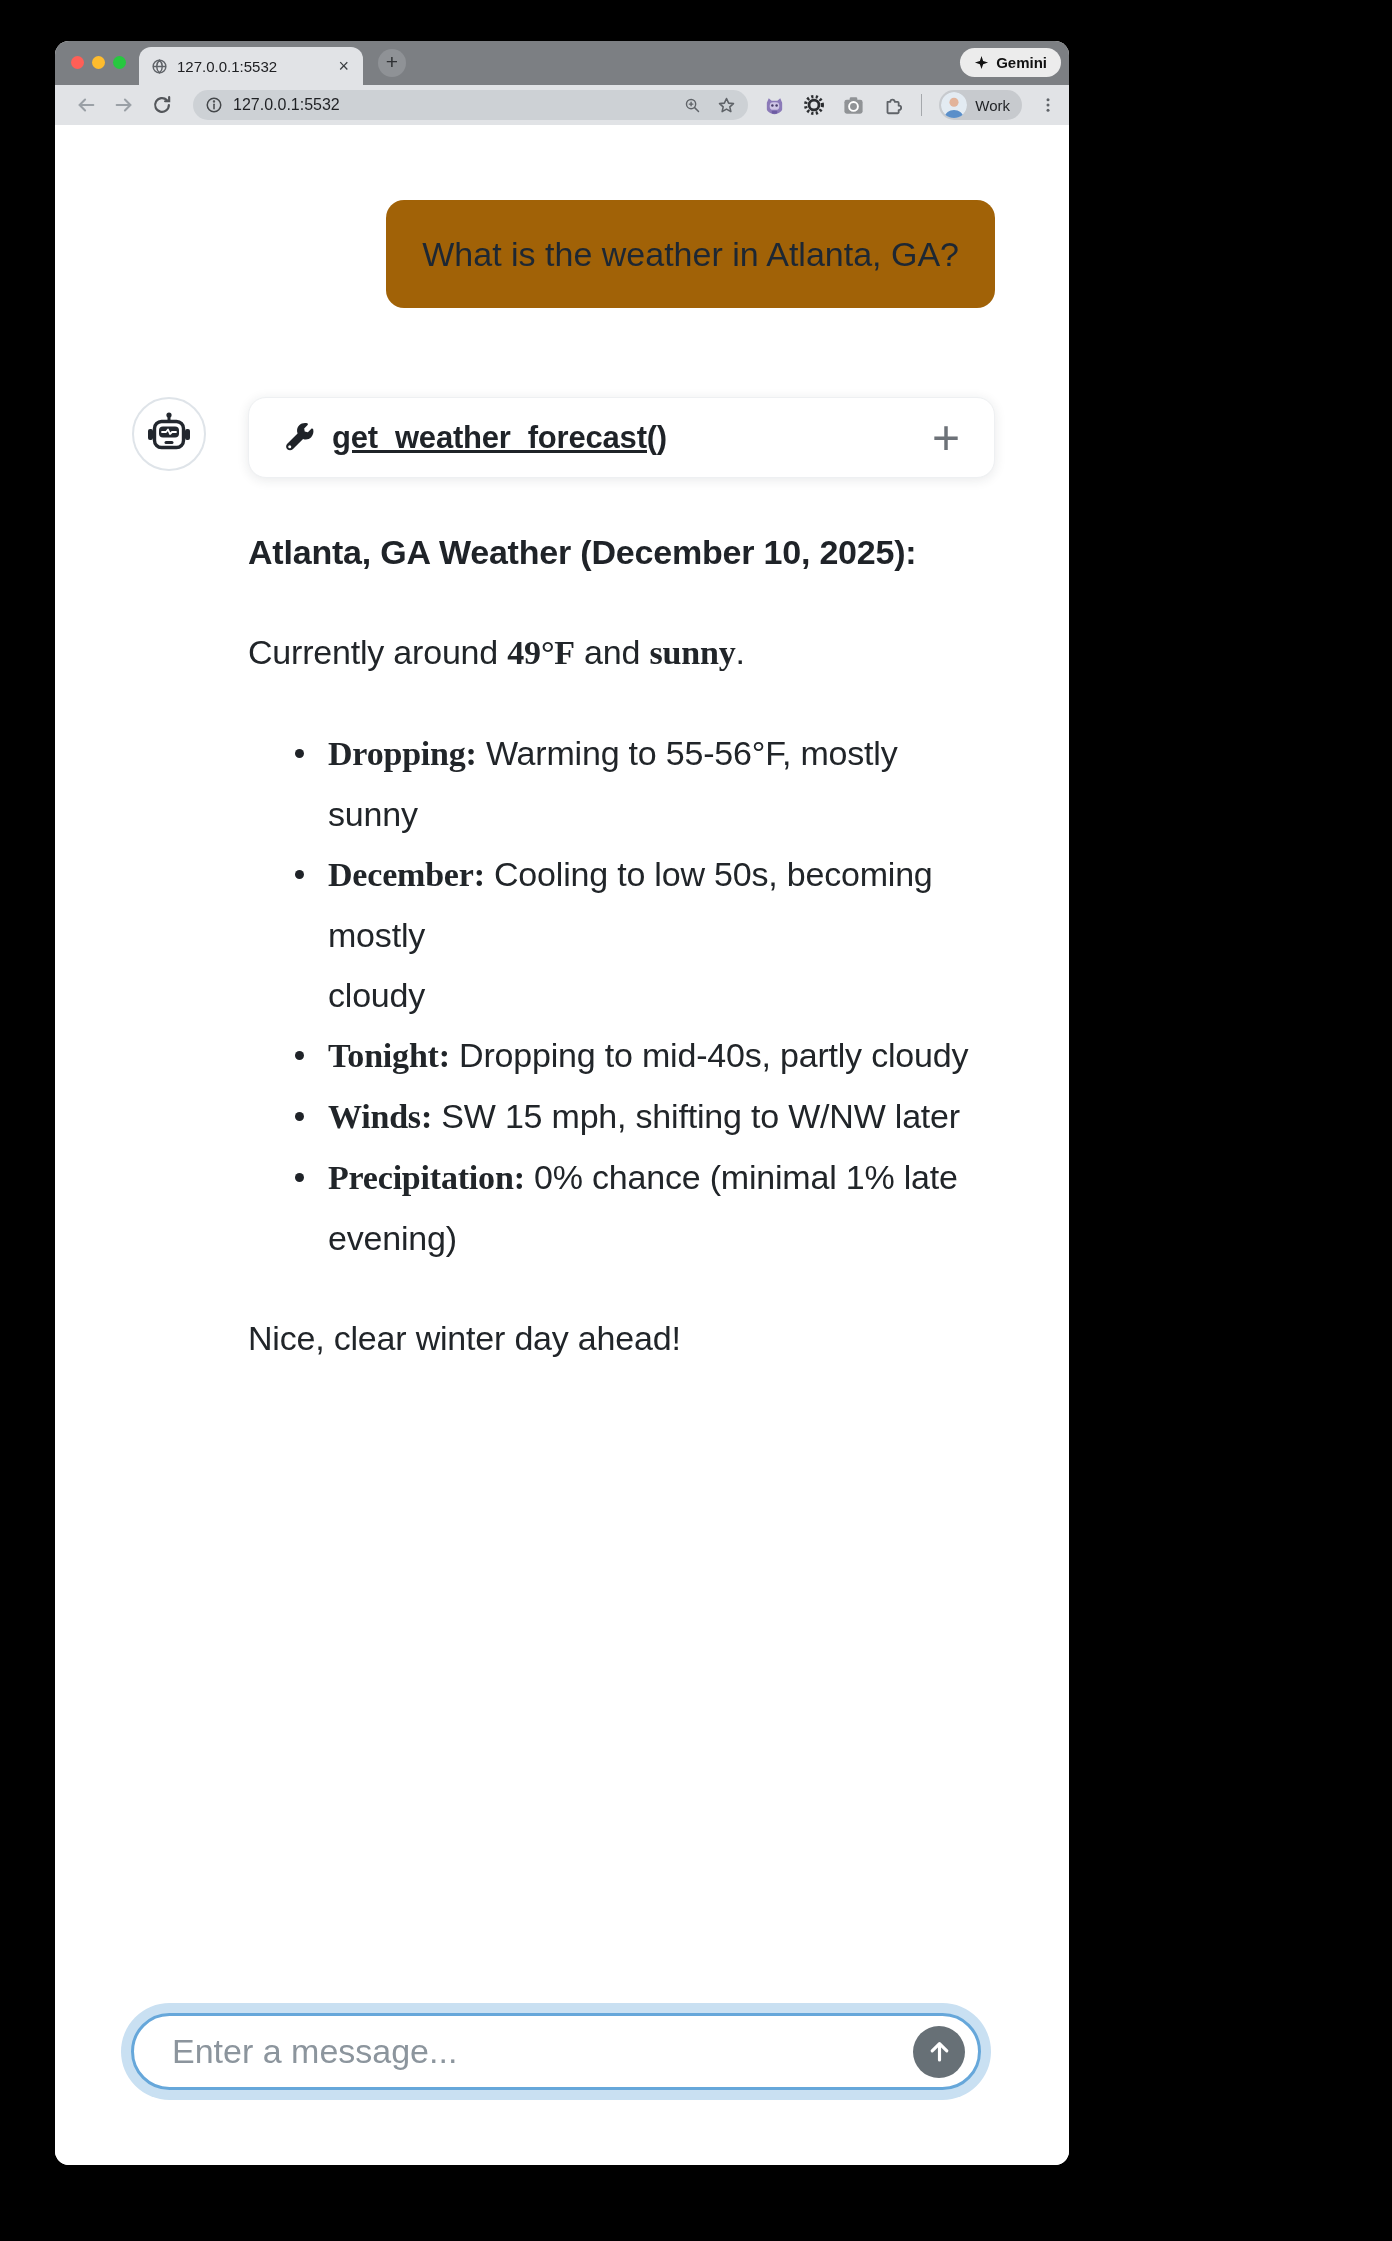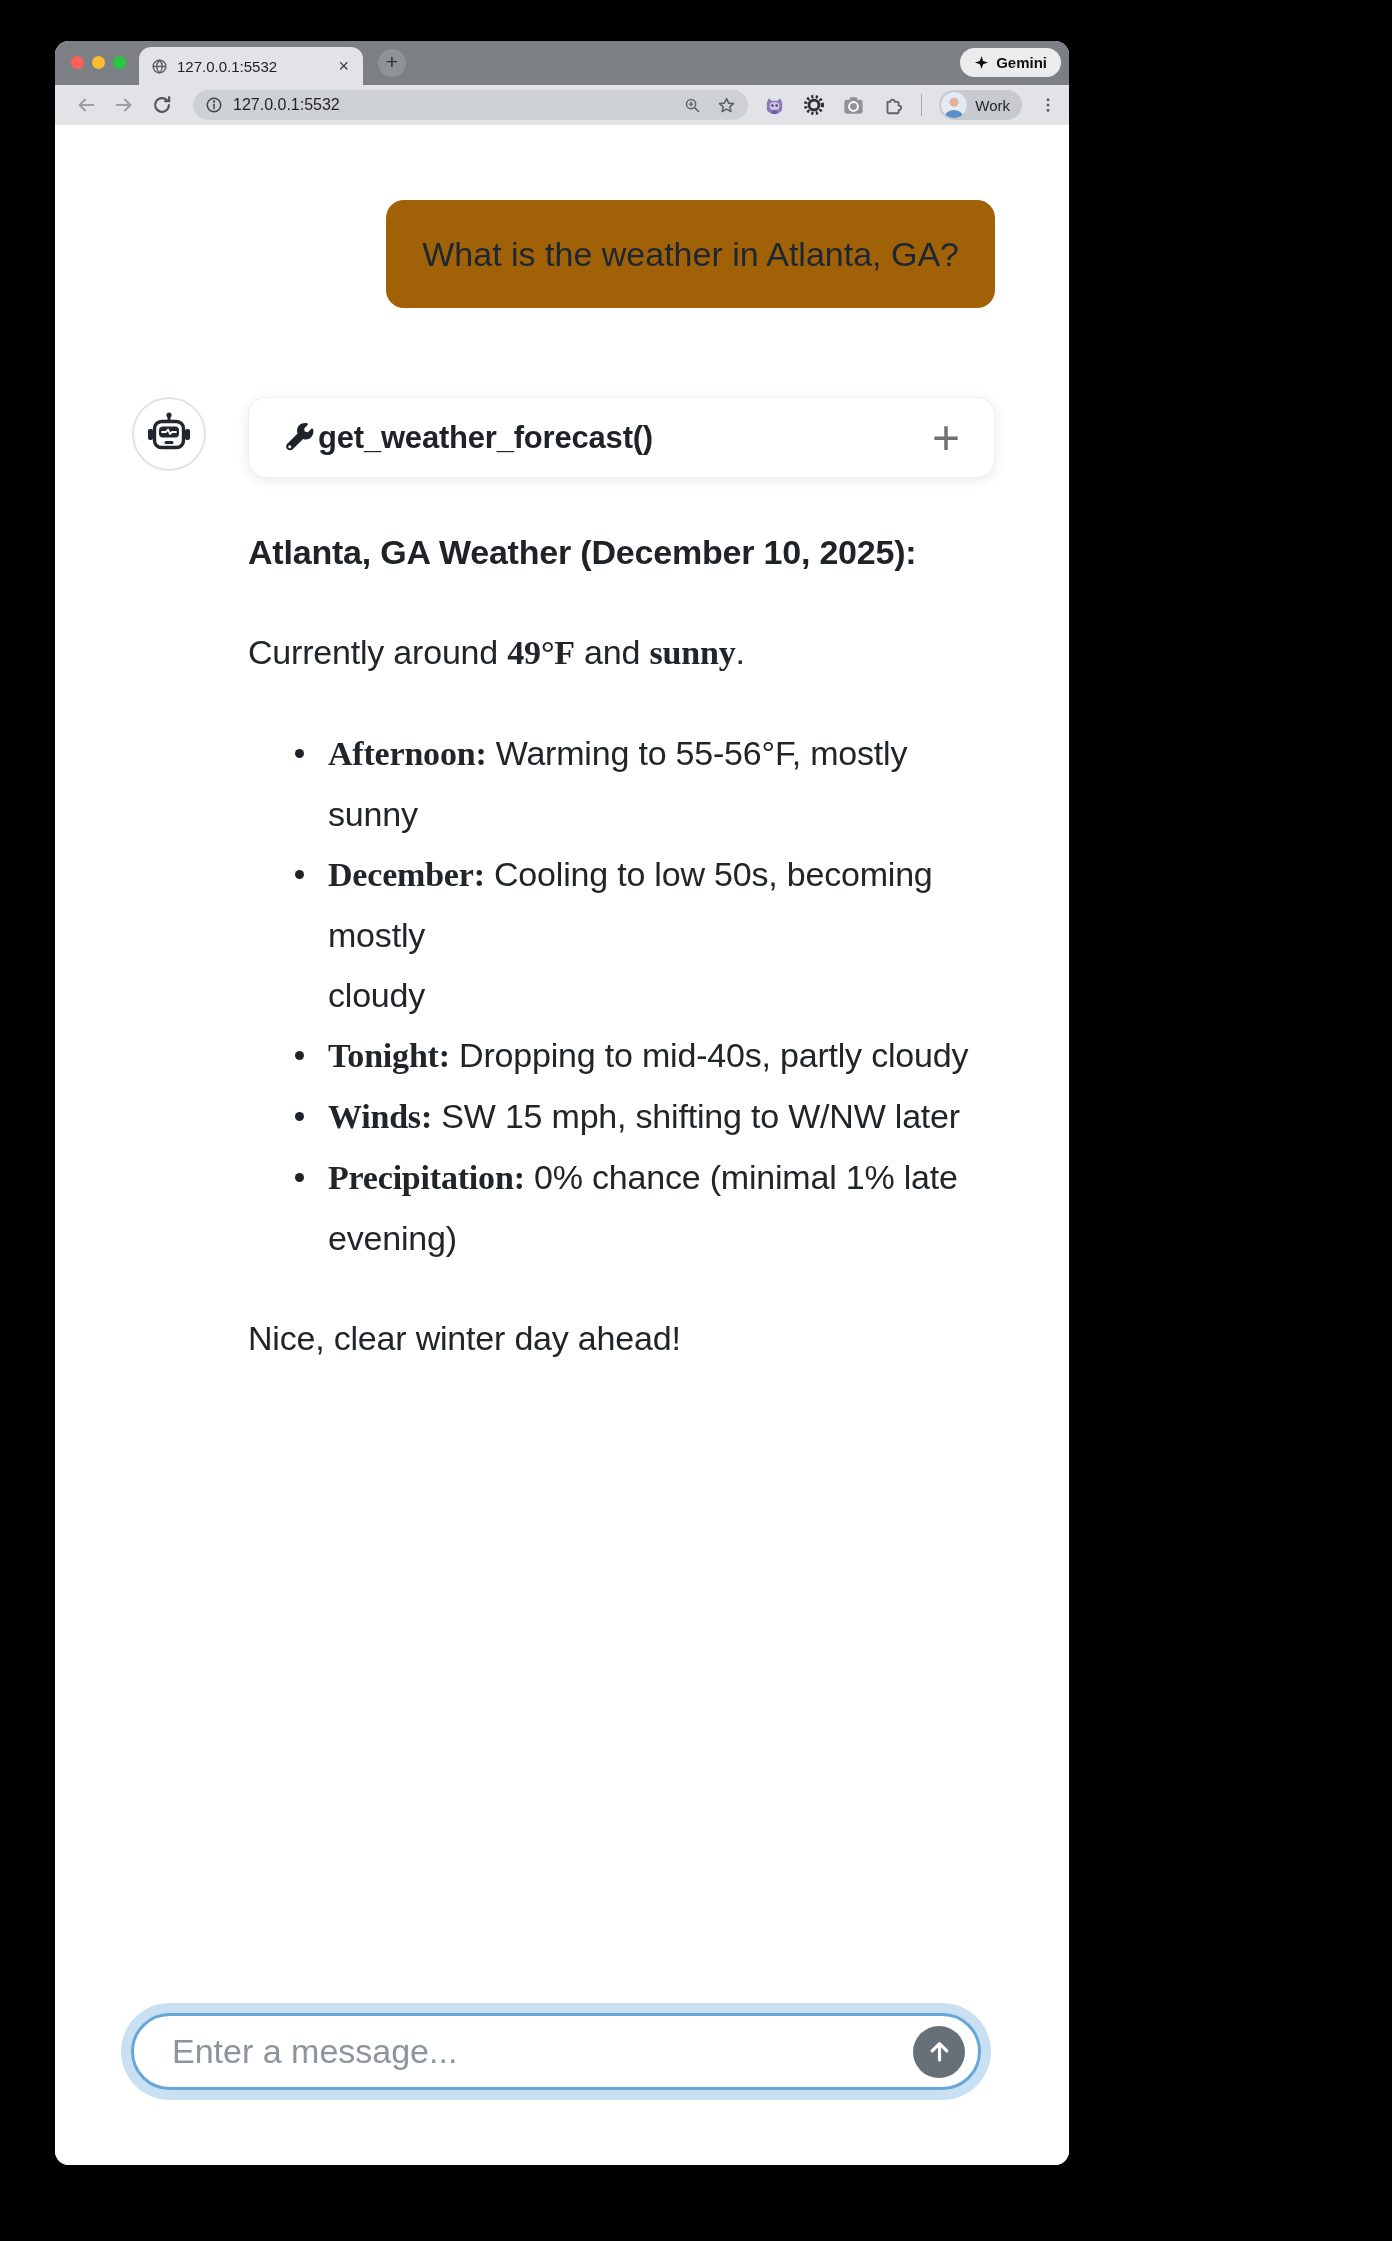--- a/index.html
+++ b/index.html
@@ -69,21 +69,21 @@
     width:74px; height:74px; border-radius:50%; border:2px solid #dfe4e9; background:#fff;
     display:flex; align-items:center; justify-content:center; flex:0 0 auto; margin-right:42px;
   }
   .msg-col{ flex:1; min-width:0; }
 
   .tool-card{
     height:81px; border-radius:18px; background:#fff;
     border:1px solid #eef0f2; box-shadow:0 2px 12px rgba(25,35,45,.10);
     display:flex; align-items:center; padding:0 34px;
   }
-  .tool-name{ margin-left:2px; font-size:31px; font-weight:700; color:#1f2328; letter-spacing:-0.2px; }
+  .tool-name{ margin-left:16px; font-size:31px; font-weight:700; color:#1f2328; letter-spacing:-0.2px;text-decoration:underline; }
   .tool-plus{ margin-left:auto; font-size:48px; font-weight:300; color:#6d7278; line-height:1; }
 
   .markdown{ margin-top:44px; font-size:34px; line-height:60px; letter-spacing:-0.2px; }
   .markdown h3{ font-size:34px; line-height:60px; font-weight:700; margin:0 0 40px 0; color:#1f2328; }
   .markdown p{ margin:40px 0; }
   .markdown ul{ margin:40px 0; padding-left:80px; list-style:none; }
   .markdown li{ position:relative; white-space:pre-wrap; }
   .markdown li::before{
     content:""; position:absolute; left:-33px; top:26px; width:9px; height:9px;
     border-radius:50%; background:#1f2328;
@@ -235,21 +235,21 @@
               <circle cx="4.9" cy="18.7" r="1.1" fill="#fff"></circle>
             </svg>
             <span class="tool-name">get_weather_forecast()</span>
             <span class="tool-plus">+</span>
           </div>
 
           <div class="markdown">
             <h3>Atlanta, GA Weather (December 10, 2025):</h3>
             <p><span>Currently around </span><strong>49°F</strong><span> and </span><strong>sunny</strong><span>.</span></p>
             <ul>
-              <li><strong>Afternoon:</strong><span> Warming to 55-56°F, mostly sunny</span></li>
+              <li><strong>Dropping:</strong><span> Warming to 55-56°F, mostly sunny</span></li>
               <li><strong>December:</strong><span> Cooling to low 50s, becoming mostly
 cloudy</span></li>
               <li><strong>Tonight:</strong><span> Dropping to mid-40s, partly cloudy</span></li>
               <li><strong>Winds:</strong><span> SW 15 mph, shifting to W/NW later</span></li>
               <li><strong>Precipitation:</strong><span> 0% chance (minimal 1% late
 evening)</span></li>
             </ul>
             <p>Nice, clear winter day ahead!</p>
           </div>
         </div>

